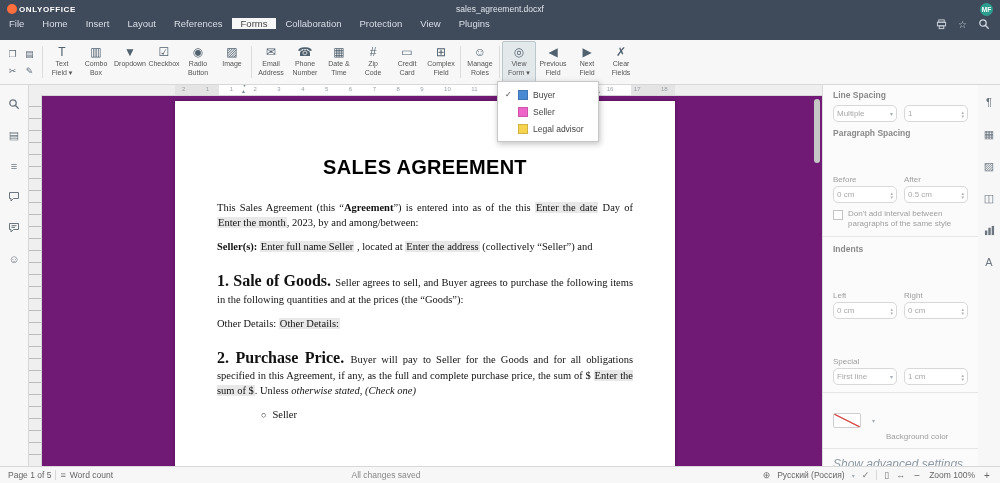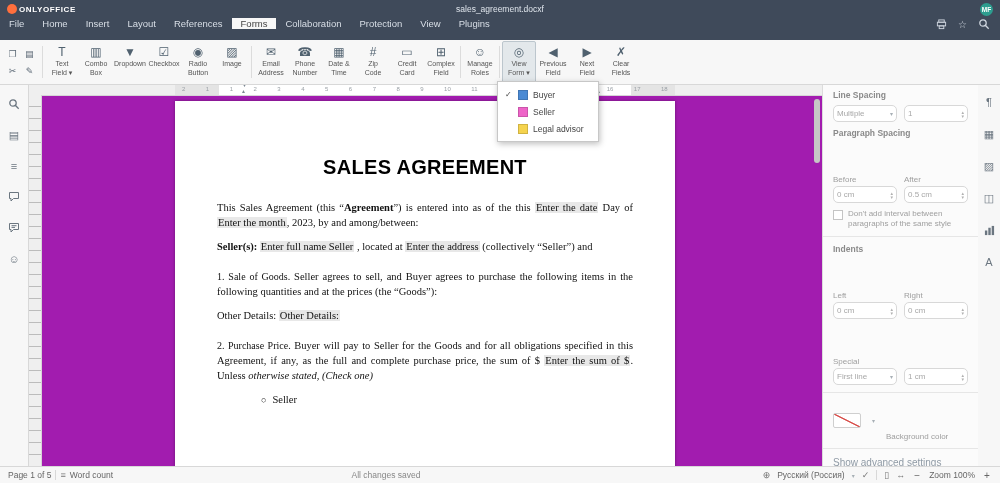--- a/index.html
+++ b/index.html
@@ -59,43 +59,43 @@
   .pn-select,.pn-spin{height:15px;border:1px solid #d8d8d8;background:#fff;display:flex;align-items:center;
           justify-content:space-between;padding:0 3px;font-size:8px;color:#a8a8a8;border-radius:5px;}
   .arrows{display:flex;flex-direction:column;line-height:4px;font-size:5px;color:#b0b0b0;}
   .caret{font-size:6px;color:#a8b0b6;}
   .pn-check{display:flex;gap:5px;font-size:8px;color:#a0a0a0;margin:1px 0 6px;align-items:flex-start;line-height:1.25;}
   .check-box{width:8px;height:8px;border:1px solid #c4c4c4;background:#fff;flex:none;margin-top:1px;}
   .pn-divider{height:1px;background:#e6e6e6;margin:7px -10px;}
   .pn-bg{display:flex;align-items:center;gap:11px;margin:2px 0 2px;}
   .bg-swatch{width:26px;height:13px;border:1px solid #cfcfcf;border-radius:2px;
      background:#fff linear-gradient(to top right,transparent 46%,#d9534f 48%,#d9534f 52%,transparent 54%);}
-  .pn-advanced{font-size:10px;color:#8f9aa5;margin-top:8px;}
-  
-  .canvas{position:absolute;left:28px;top:82px;right:178px;bottom:16px;background:#a21caf;overflow:hidden;z-index:1;}
+  .pn-advanced{font-size:12px;color:#8f9aa5;margin-top:8px;font-style:italic;}
+  
+  .canvas{position:absolute;left:28px;top:82px;right:178px;bottom:16px;background:#701a75;overflow:hidden;z-index:1;}
   .hruler{position:absolute;top:0;left:0;right:0;height:13px;background:#efefef;border-bottom:1px solid #d6d6d6;}
   .ruler-page{position:absolute;top:0;bottom:0;left:147px;width:500px;background:#fff;}
   .ruler-margin{position:absolute;top:0;bottom:0;background:#e4e4e4;}
   .ruler-nums{position:absolute;left:0;right:0;top:0;bottom:0;display:flex;justify-content:space-between;
               align-items:center;padding:0 7px;font-size:6px;color:#9aa0a6;}
   .marker{position:absolute;font-size:5px;color:#7d8893;line-height:5px;}
   .vruler{position:absolute;left:0;top:13px;bottom:0;width:13px;background:#efefef;border-right:1px solid #d6d6d6;
      background-image:repeating-linear-gradient(to bottom,transparent 0 11px,#bcbcbc 11px 12px);}
   .page{position:absolute;left:147px;top:19px;width:500px;height:920px;background:#fff;
         box-shadow:0 0 3px rgba(0,0,0,.35);box-sizing:border-box;padding:50px 42px;}
   .vscroll{position:absolute;right:1px;top:15px;bottom:2px;width:8px;}
   .vscroll .thumb{position:absolute;top:2px;left:1px;width:6px;height:64px;background:#c6c6c6;border-radius:3px;}
   
   .doc{font-family:"Liberation Serif",serif;font-size:10.5px;line-height:1.42;color:#111;}
   .doc-title{text-align:center;font-family:"Liberation Sans",sans-serif;font-weight:bold;font-size:20px;
              letter-spacing:.3px;color:#000;margin:2px 0 20px;}
   .doc-p{margin:0 0 9px;text-align:justify;}
   .doc-h{margin-top:15px;}
   .r-b{font-weight:bold;}
-  .r-hb{font-weight:normal;font-size:10px;}
+  .r-hb{font-weight:bold;font-size:16px;}
   .r-i{font-style:italic;}
   .r-field{background:#e8e8e8;padding:0 1px;}
   .r-bfield{background:#b9d6f2;padding:0 1px;}
   .doc-radio{display:flex;align-items:center;gap:6px;margin:0 0 3px 44px;}
   .radio-circle{font-size:9px;color:#222;line-height:1;}
   
   .statusbar{position:absolute;left:0;right:0;bottom:0;height:16px;background:#f7f7f7;border-top:1px solid #d8d8d8;
              display:flex;align-items:center;padding:0 8px;font-size:8.5px;color:#666;gap:4px;z-index:6;}
   .sb-sep{width:1px;height:10px;background:#d8d8d8;}
   .sb-center{position:absolute;left:0;width:772px;text-align:center;color:#888;pointer-events:none;}

